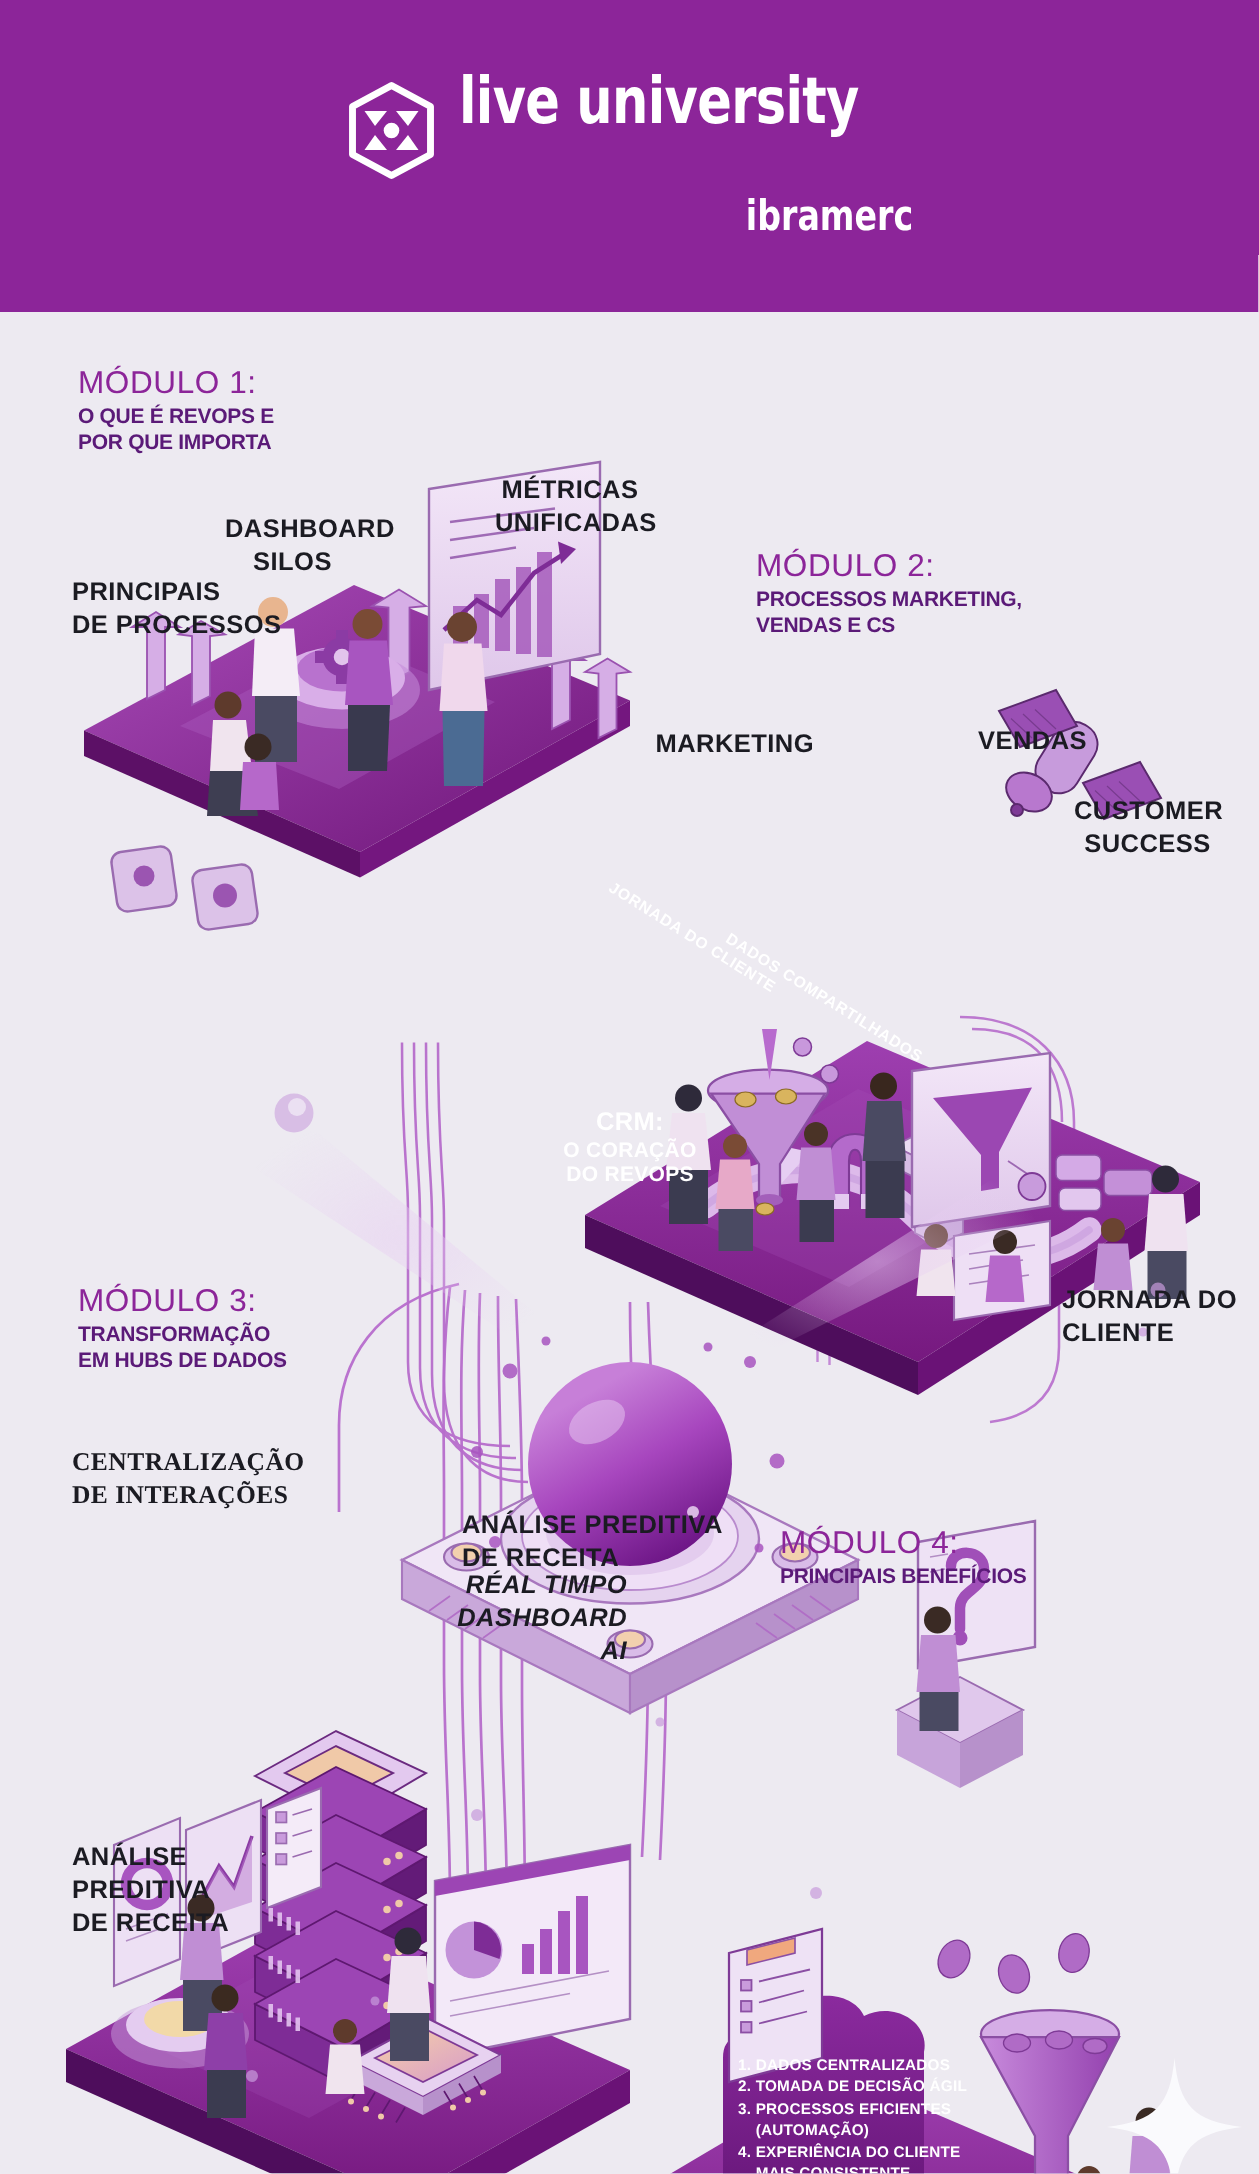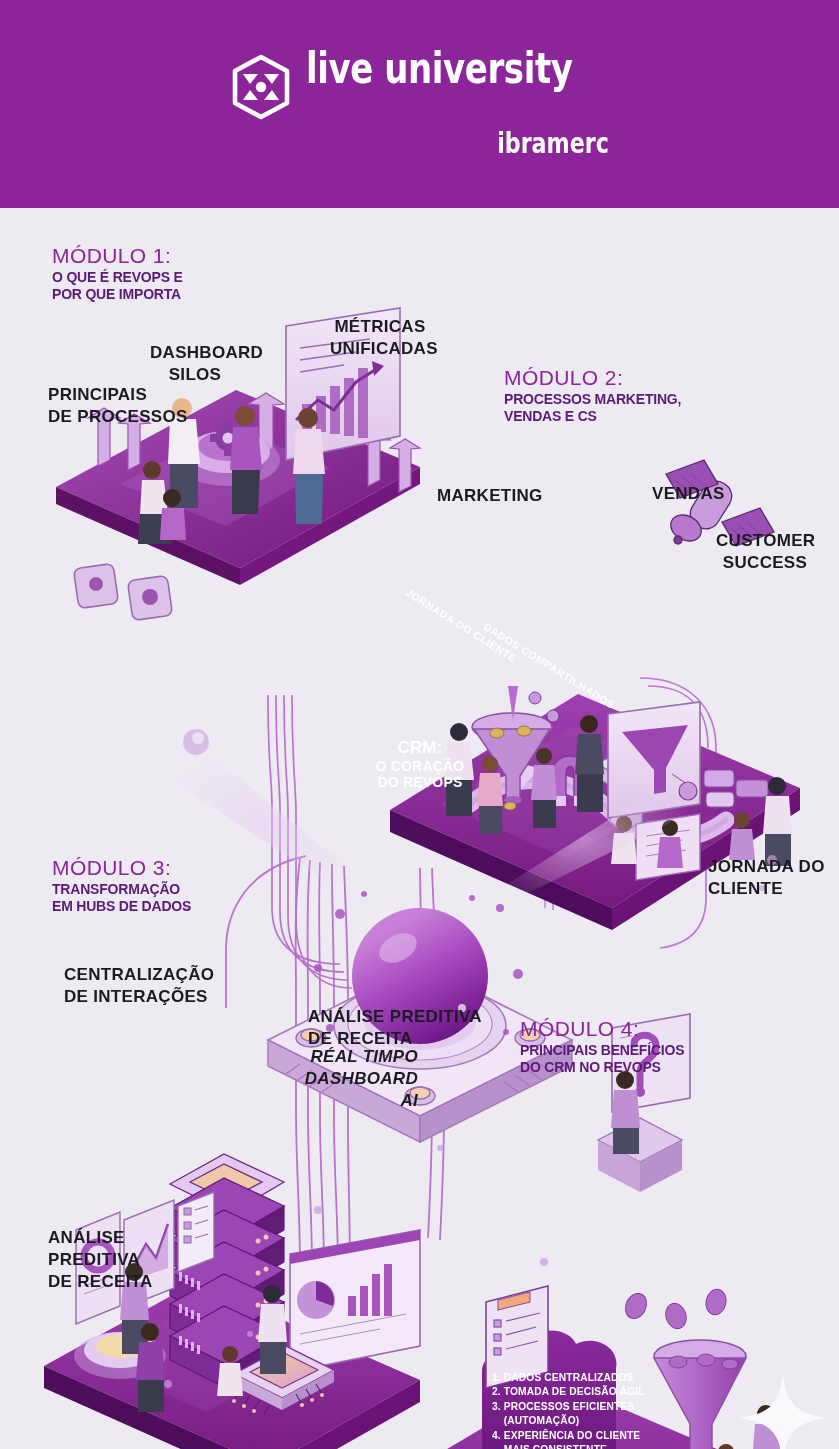--- a/index.html
+++ b/index.html
@@ -727,35 +727,34 @@
   </div>
 
   <div class="lbl" style="left:672px; top:648px;margin-left:36px;">JORNADA DO
 CLIENTE</div>
 
   <div class="mod-title" style="left:52px; top:647px;">
     <div class="mod-kicker">MÓDULO 3:</div>
     <div class="mod-name">TRANSFORMAÇÃO</div>
     <div class="mod-name">EM HUBS DE DADOS</div>
   </div>
-  <div class="lbl" style="left:64px; top:756px;">CENTRALIZAÇÃO
+  <div class="lbl" style="left:48px; top:756px;font-family:Liberation Serif, serif;">CENTRALIZAÇÃO
 DE INTERAÇÕES</div>
   <div class="lbl" style="left:308px; top:798px;">ANÁLISE PREDITIVA
 DE RECEITA</div>
   <div class="lbl r" style="left:290px; top:838px; width:128px;">RÉAL TIMPO
 DASHBOARD
 AI</div>
   <div class="lbl" style="left:48px; top:1019px;">ANÁLISE
 PREDITIVA
 DE RECEITA</div>
 
   <div class="mod-title" style="left:504px; top:808px;margin-left:16px;">
     <div class="mod-kicker">MÓDULO 4:</div>
     <div class="mod-name">PRINCIPAIS BENEFÍCIOS</div>
-    <div class="mod-name">DO CRM NO REVOPS</div>
   </div>
 
   <div class="benefits">
     <div class="benefit-row">
       <span class="benefit-num">1.</span>
       <span>DADOS CENTRALIZADOS</span>
     </div>
     <div class="benefit-row">
       <span class="benefit-num">2.</span>
       <span>TOMADA DE DECISÃO ÁGIL</span>

